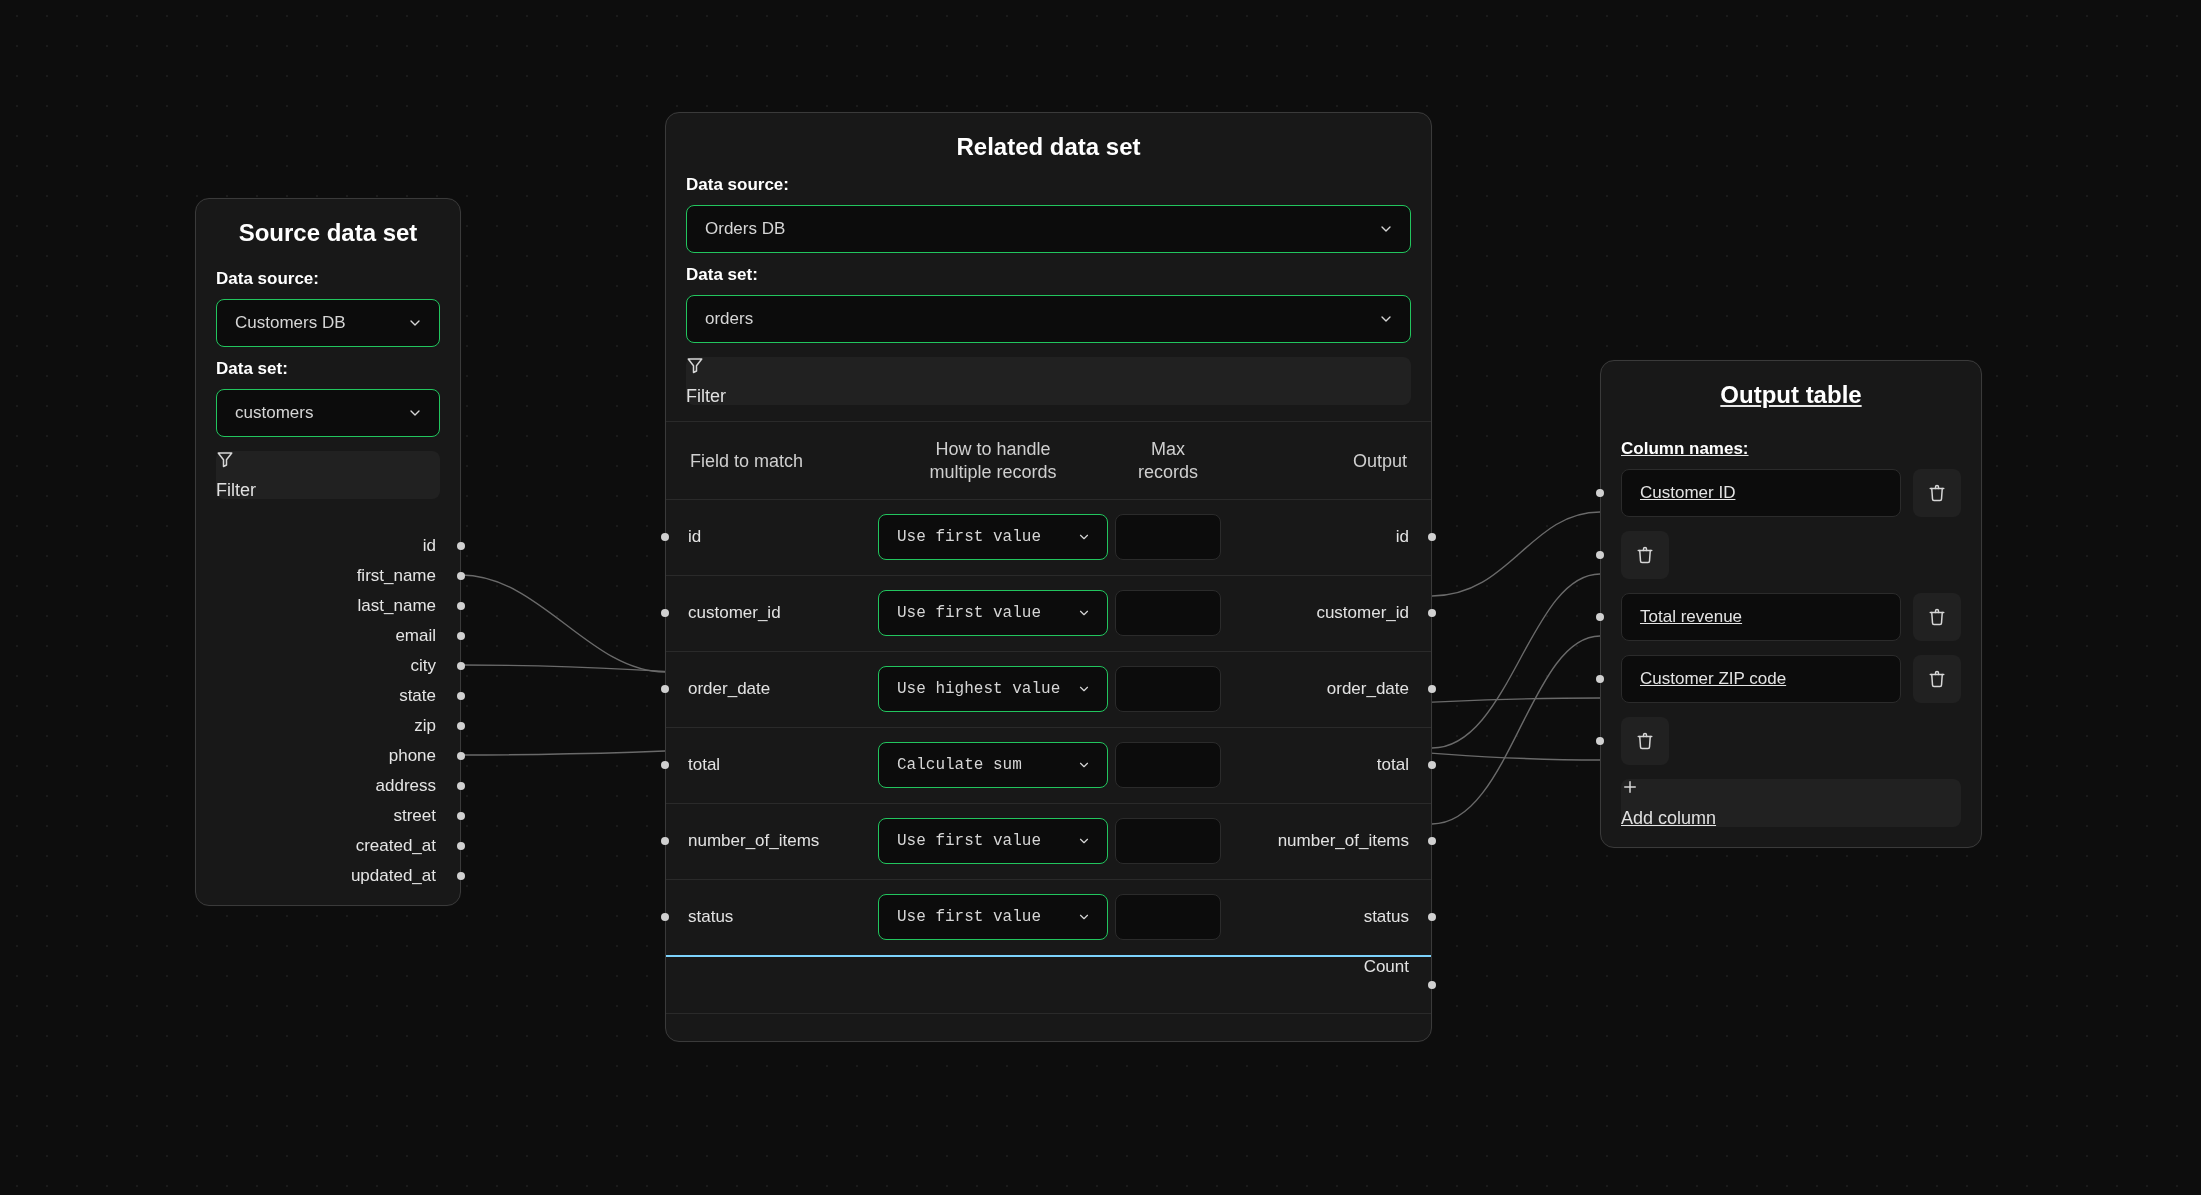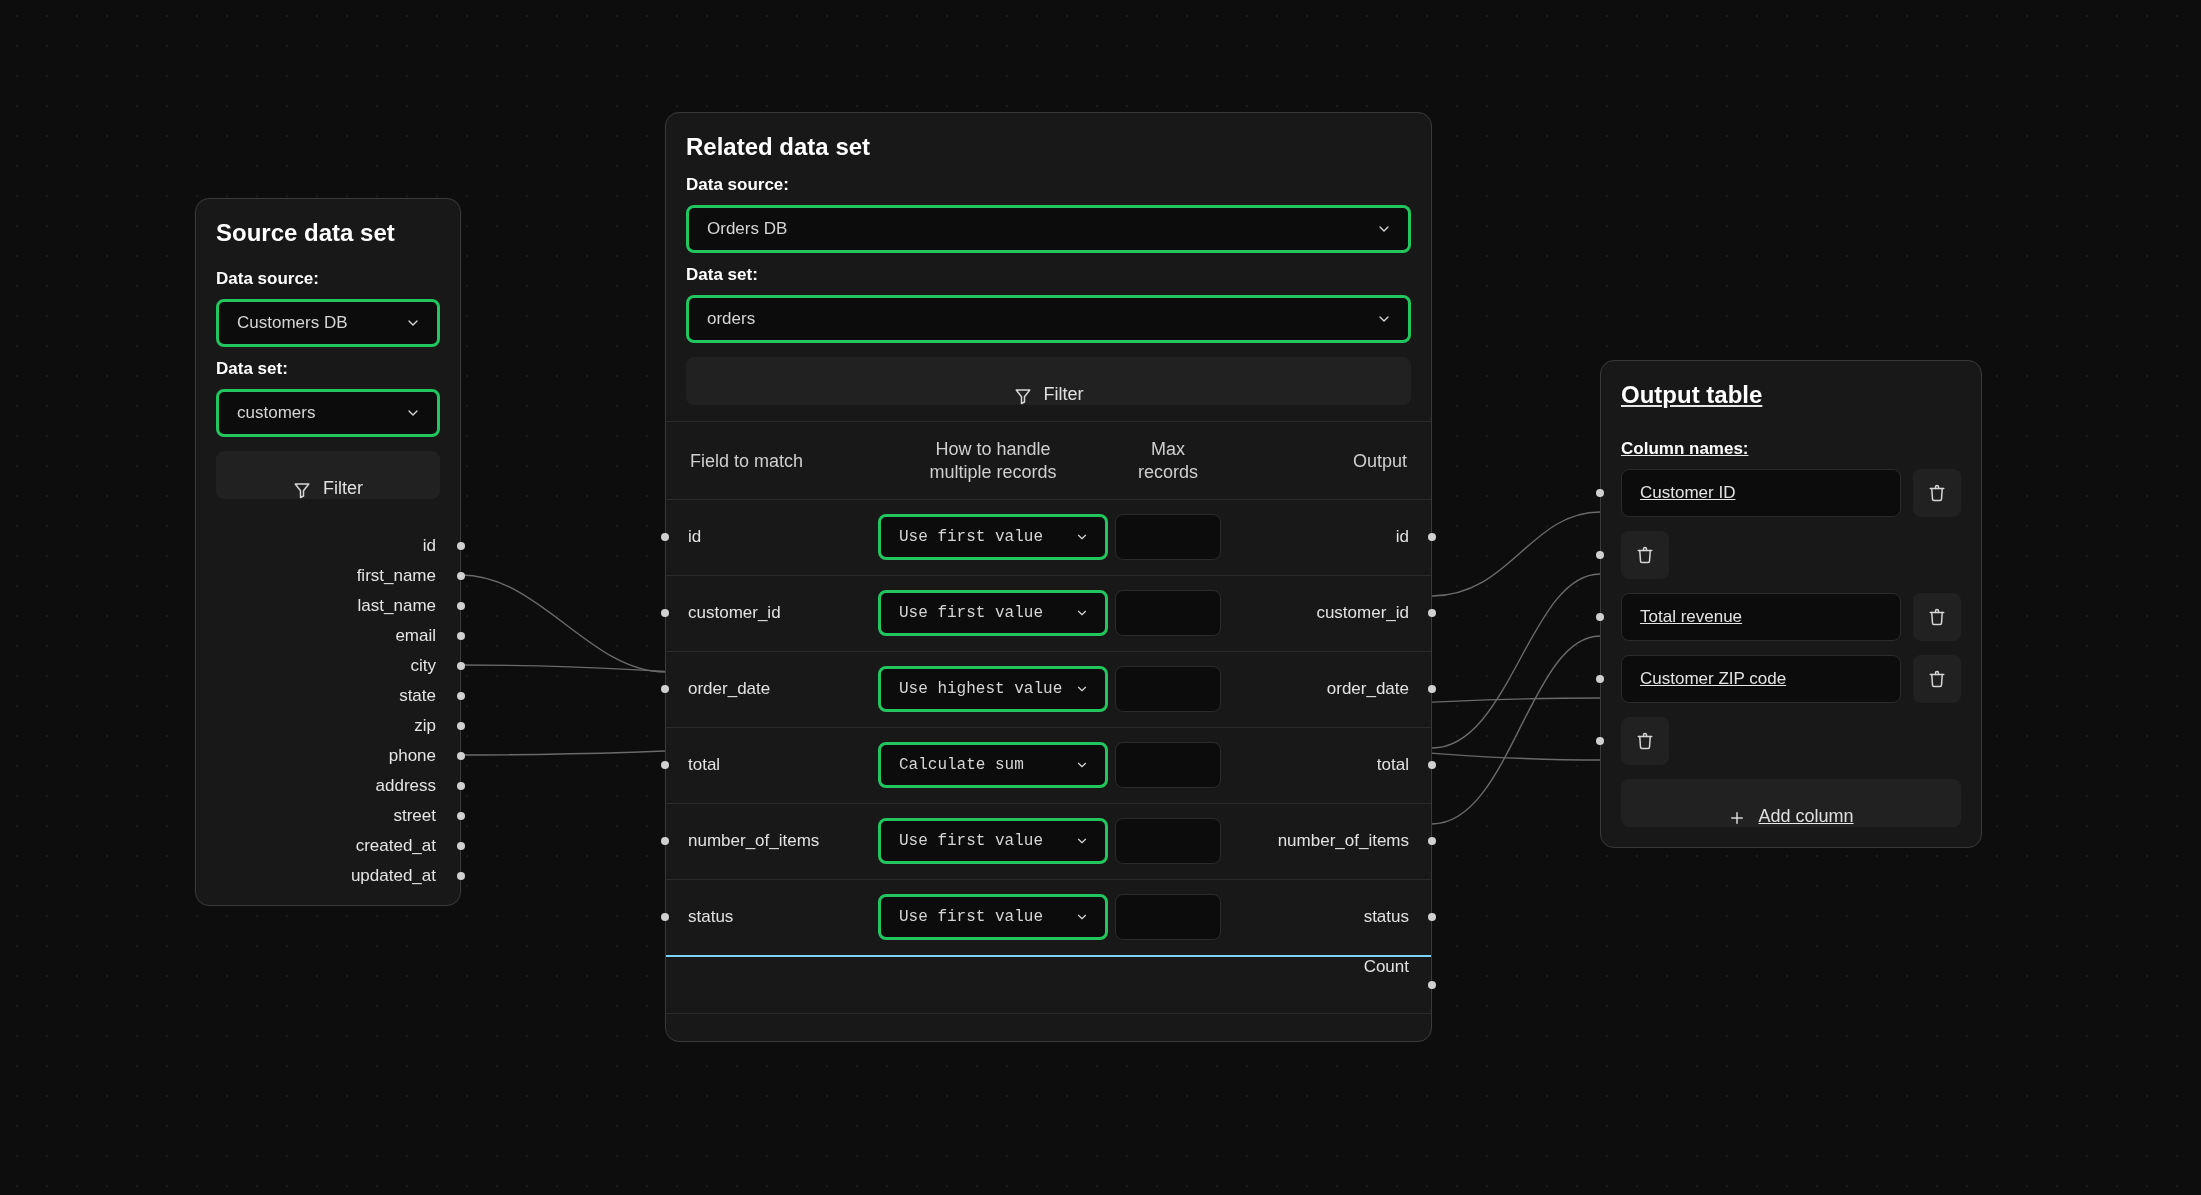--- a/index.html
+++ b/index.html
@@ -32,35 +32,35 @@
     background: #181818;
     border: 1px solid #3a3a3a;
     border-radius: 14px;
     box-shadow: 0 0 0 0.5px rgba(255,255,255,0.02);
     z-index: 10;
   }
   .node-title {
     color: #fff;
     font-weight: 700;
     font-size: 24px;
-    text-align: left;
+    text-align: center;
     padding: 20px 20px 10px;
   }
   .pad { padding: 0 20px 20px; }
   .field-label {
     color: #fff;
     font-weight: 700;
     font-size: 17px;
     margin-top: 12px;
     margin-bottom: 10px;
   }
   .select {
     position: relative;
     background: #0c0c0c;
-    border: 3px solid #22c55e;
+    border: 1px solid #22c55e;
     border-radius: 8px;
     height: 48px;
     display: flex;
     align-items: center;
     padding: 0 18px;
     color: #d6d6d6;
     font-size: 17px;
     cursor: pointer;
   }
   .select.small { height: 46px; font-size: 16px; font-family: Liberation Mono, monospace; }
@@ -69,27 +69,28 @@
     right: 16px;
     top: 50%;
     transform: translateY(-50%);
   }
   .btn-soft {
     background: rgba(255,255,255,0.04);
     border: none;
     border-radius: 8px;
     height: 48px;
     display: flex;
-    align-items: flex-end;
+    align-items: flex-start;
     justify-content: center;
     gap: 12px;
     color: #e0e0e0;
     font-size: 18px;
     cursor: pointer;
     width: 100%;
+    flex-direction: column;
   }
 
   
   #source { left: 195px; top: 198px; width: 266px; }
   #source .fields {
     padding: 12px 0 14px 0;
   }
   .out-field {
     position: relative;
     height: 30px;

